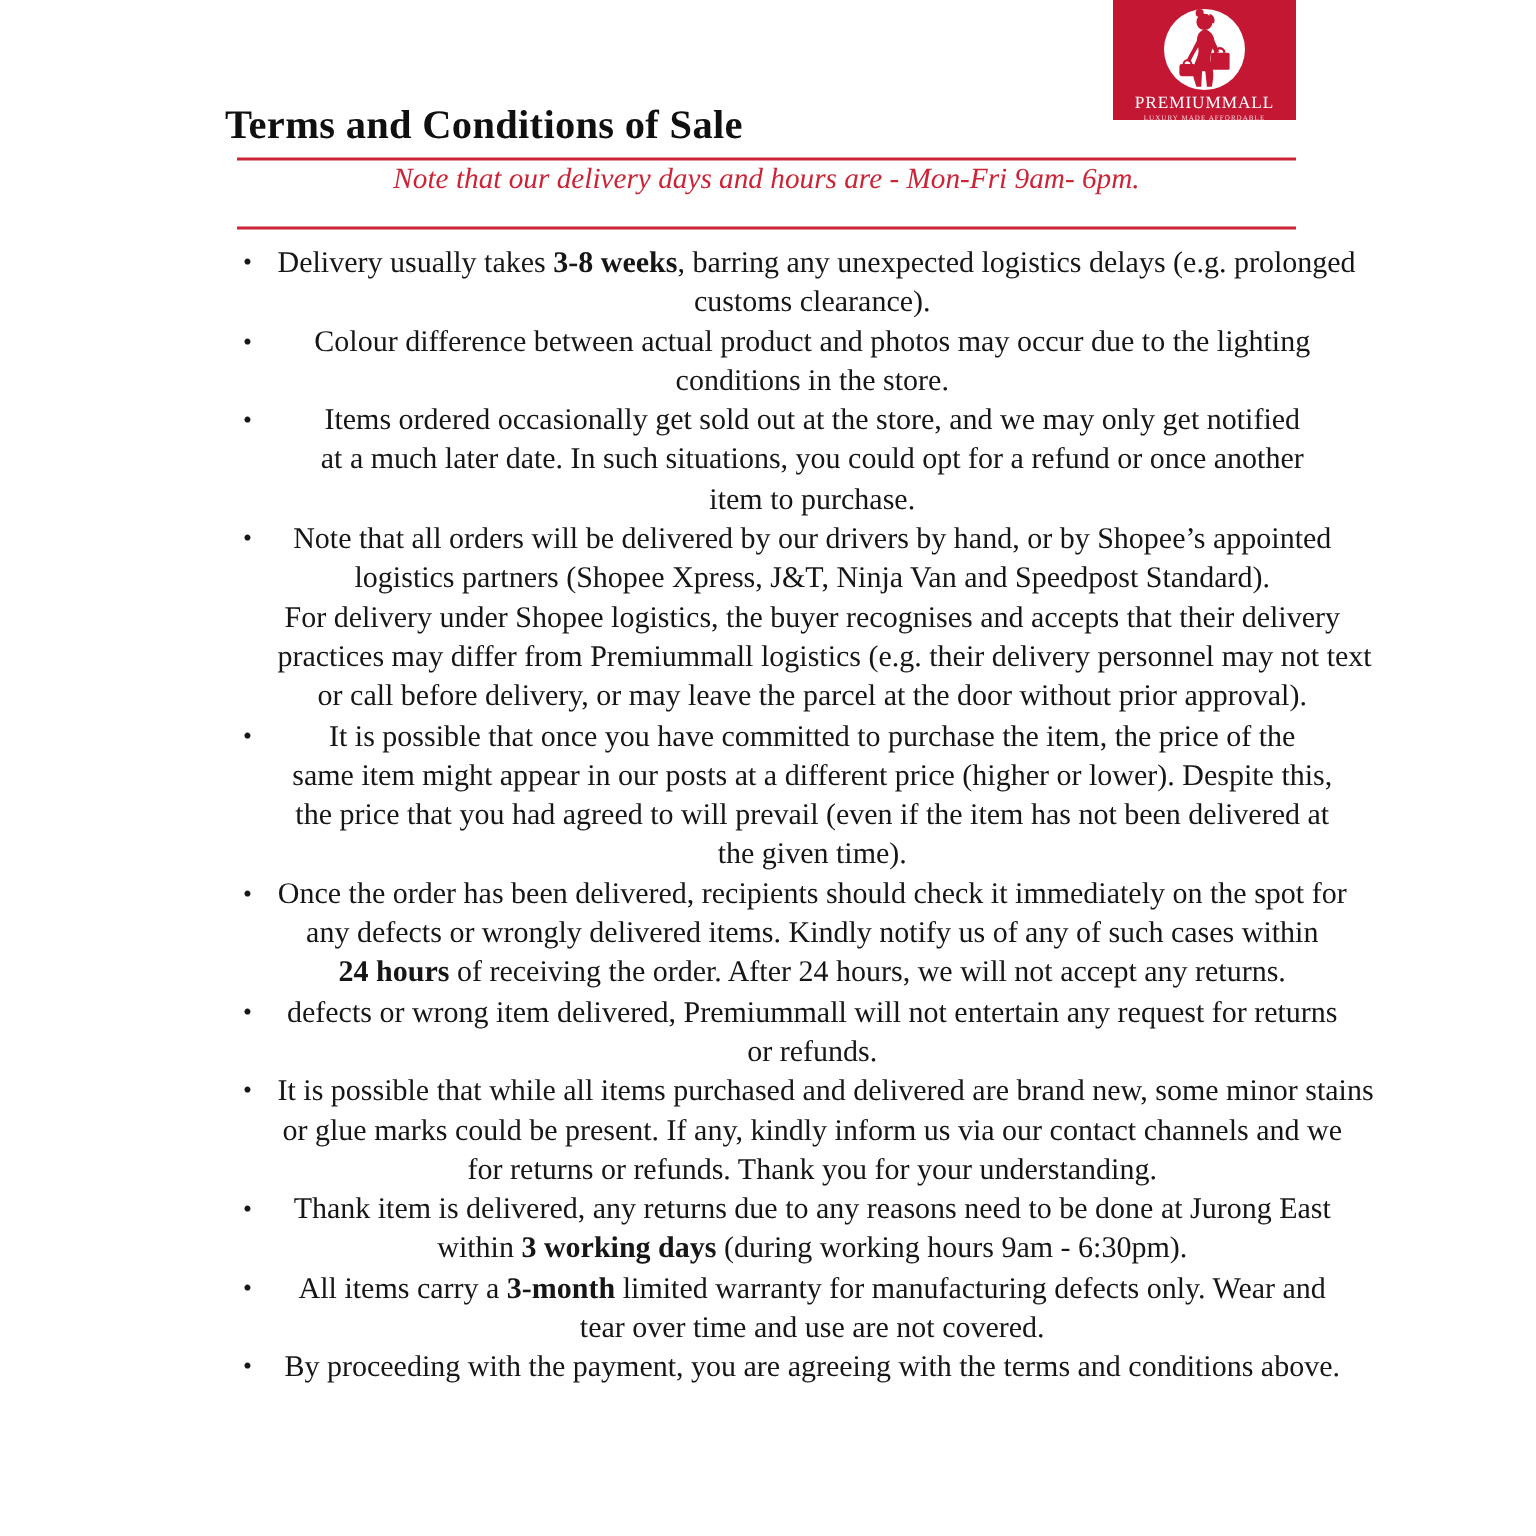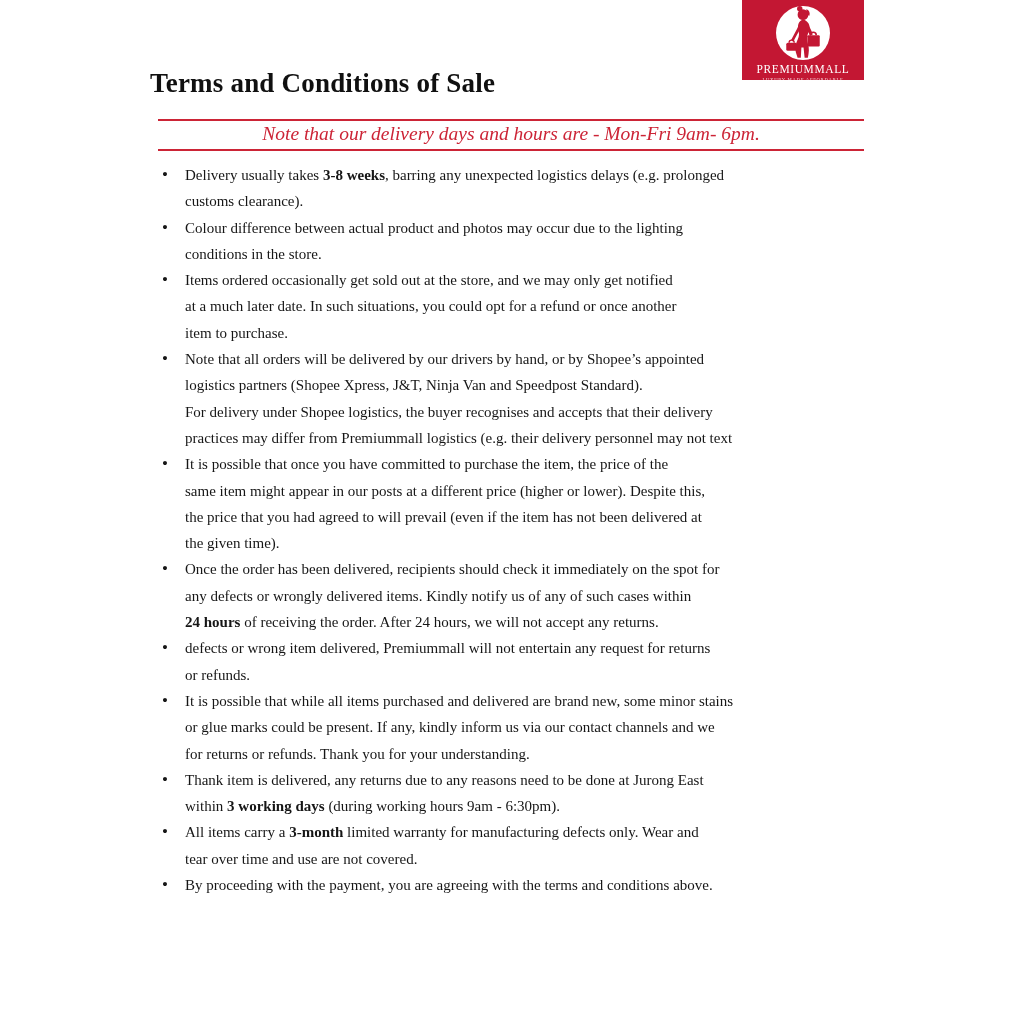--- a/index.html
+++ b/index.html
@@ -13,30 +13,30 @@
   .logo-brand{position:absolute;left:0;top:63px;width:100%;text-align:center;color:#ffffff;
     font-size:11.5px;letter-spacing:0.6px;font-family:"Liberation Serif",serif;}
   .logo-tagline{position:absolute;left:0;top:77px;width:100%;text-align:center;color:rgba(255,255,255,0.82);
     font-size:6px;letter-spacing:0.9px;transform:scale(0.78);transform-origin:center top;white-space:nowrap;}
 
   
   .doc-title{position:absolute;left:150px;top:68px;width:724px;text-align:left;
     font-size:27px;font-weight:bold;color:#101010;letter-spacing:0.2px;}
 
   
-  .note-band{position:absolute;left:158px;top:119px;width:706px;
+  .note-band{position:absolute;left:158px;top:105px;width:706px;
     border-top:2px solid var(--accent,#d02f40);border-bottom:2px solid var(--accent,#d02f40);
-    padding:2px 0 4px 0;text-align:center;}
+    padding:2px 0 20px 0;text-align:center;}
   .note-text{font-style:italic;font-size:19.5px;color:var(--accent,#d02f40);}
 
   
   .terms-list{position:absolute;left:158px;top:162px;width:740px;margin:0;padding:0;list-style:none;}
   .term-item{position:relative;padding-left:27px;margin:0;}
   .term-marker{position:absolute;left:4px;top:0;line-height:26.3px;font-size:17px;color:#161616;}
-  .term-line{line-height:26.3px;font-size:15px;white-space:nowrap;color:#161616;}
+  .term-line{line-height:26.3px;font-size:20px;white-space:nowrap;color:#161616;text-align:center;}
   .term-line .bold{font-weight:bold;}
 </style>
 </head>
 <body>
 
 <div class="page">
 
   <div class="logo">
     <div class="logo-circle">
       <svg viewBox="0 0 100 100">
@@ -80,20 +80,21 @@
         <div class="term-line"><span>Items ordered occasionally get sold out at the store, and we may only get notified</span></div>
         <div class="term-line"><span>at a much later date. In such situations, you could opt for a refund or once another</span></div>
         <div class="term-line"><span>item to purchase.</span></div>
       </li>
       <li class="term-item">
         <span class="term-marker">•</span>
         <div class="term-line"><span>Note that all orders will be delivered by our drivers by hand, or by Shopee’s appointed</span></div>
         <div class="term-line"><span>logistics partners (Shopee Xpress, J&amp;T, Ninja Van and Speedpost Standard).</span></div>
         <div class="term-line"><span>For delivery under Shopee logistics, the buyer recognises and accepts that their delivery</span></div>
         <div class="term-line"><span>practices may differ from Premiummall logistics (e.g. their delivery personnel may not text</span></div>
+        <div class="term-line"><span>or call before delivery, or may leave the parcel at the door without prior approval).</span></div>
       </li>
       <li class="term-item">
         <span class="term-marker">•</span>
         <div class="term-line"><span>It is possible that once you have committed to purchase the item, the price of the</span></div>
         <div class="term-line"><span>same item might appear in our posts at a different price (higher or lower). Despite this,</span></div>
         <div class="term-line"><span>the price that you had agreed to will prevail (even if the item has not been delivered at</span></div>
         <div class="term-line"><span>the given time).</span></div>
       </li>
       <li class="term-item">
         <span class="term-marker">•</span>

